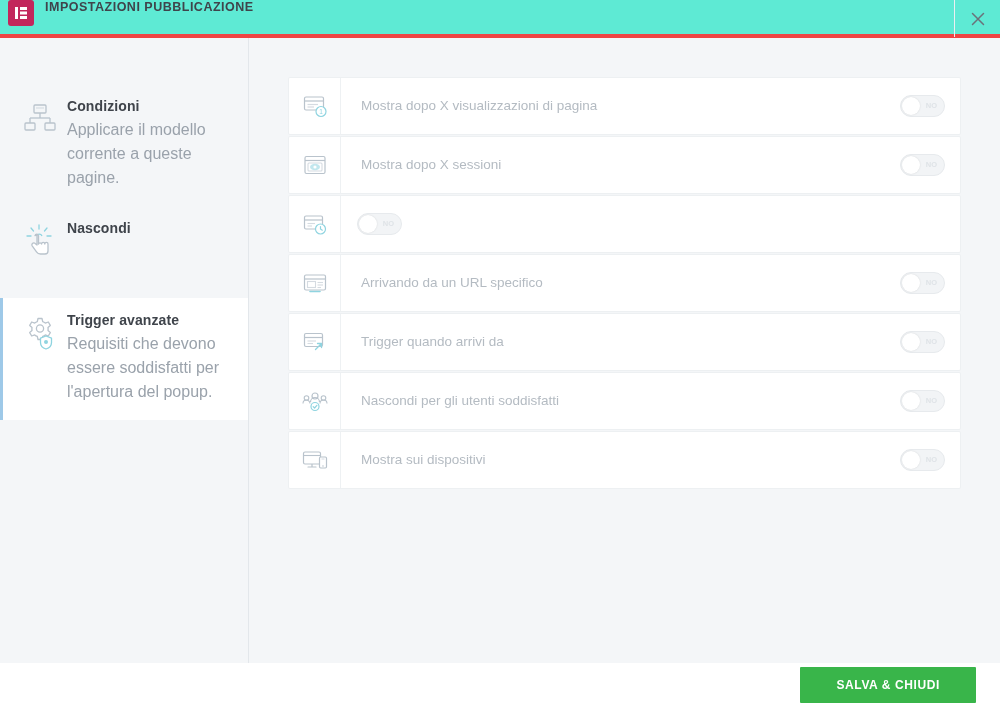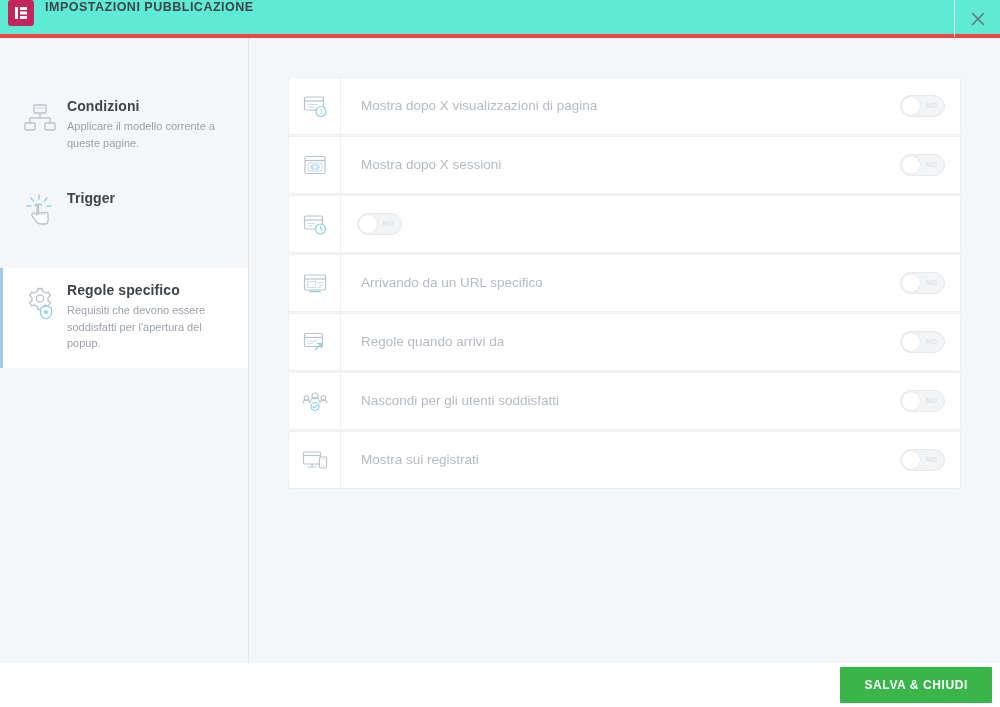--- a/index.html
+++ b/index.html
@@ -72,21 +72,21 @@
     width: 46px; flex: 0 0 46px;
     display: flex; align-items: flex-start; justify-content: center;
     padding-top: 4px;
   }
   .side-text { flex: 1 1 auto; padding-left: 4px; }
   .side-title {
     font-size: 14px; font-weight: bold; color: #3f444b;
     margin-bottom: 4px; letter-spacing: .1px;
   }
   .side-desc {
-    font-size: 11px; color: #9aa2ab; line-height: 1.5;
+    font-size: 16px; color: #9aa2ab; line-height: 1.5;
   }
 
   
   .main {
     flex: 1 1 auto;
     background: #f4f6f8;
     padding: 40px 40px 0 40px;
     overflow: hidden;
   }
   .rows { display: flex; flex-direction: column; gap: 3px; }
@@ -141,26 +141,26 @@
     background: #ffffff;
     display: flex; align-items: center; justify-content: flex-end;
     padding-right: 0;
   }
   .save-btn {
     background: #39b54a;
     color: #ffffff;
     font-size: 12px; font-weight: bold;
     letter-spacing: .6px;
     height: 36px;
-    padding: 0 24px;
+    padding: 0 36px;
     border: none;
     display: flex; align-items: center; justify-content: center;
     cursor: pointer;
     font-family: "Liberation Sans", sans-serif;
-    margin-right: 8px;
+    margin-right: 24px;
     border-radius: 1px;
   }
 </style>
 </head>
 <body>
 
 <div class="app">
 
   <div class="header">
     <div class="logo-wrap">
@@ -210,35 +210,35 @@
             <line x1="15" y1="1" x2="15" y2="5" stroke="#8fd4e0" stroke-width="1.3" stroke-linecap="round"></line>
             <line x1="7" y1="4" x2="9.5" y2="7" stroke="#8fd4e0" stroke-width="1.3" stroke-linecap="round"></line>
             <line x1="23" y1="4" x2="20.5" y2="7" stroke="#8fd4e0" stroke-width="1.3" stroke-linecap="round"></line>
             <line x1="3" y1="12" x2="7" y2="12" stroke="#8fd4e0" stroke-width="1.3" stroke-linecap="round"></line>
             <line x1="27" y1="12" x2="23" y2="12" stroke="#8fd4e0" stroke-width="1.3" stroke-linecap="round"></line>
             <path d="M12.5 12 a3 3 0 0 1 5.5 0" fill="none" stroke="#8fd4e0" stroke-width="1.3"></path>
             <path d="M13 11 v10 l-2.5 -2 a2 2 0 0 0 -2.5 2.6 l4.5 6.2 a5 5 0 0 0 4 2.2 h4.5 a3 3 0 0 0 3 -3 v-7 a1.6 1.6 0 0 0 -3.2 0 a1.6 1.6 0 0 0 -3.2 0 a1.6 1.6 0 0 0 -3.1 0 v-8.4 a1.8 1.8 0 0 0 -3.5 0 z" fill="#ffffff" stroke="#b9c3cc" stroke-width="1.3" stroke-linejoin="round"></path>
           </svg>
         </div>
         <div class="side-text">
-          <div class="side-title">Trigger</div>
+          <div class="side-title">Nascondi</div>
         </div>
       </div>
 
       <div class="side-item active">
         <div class="side-icon">
           <svg width="34" height="34" viewBox="0 0 34 34" aria-hidden="true">
             <path d="M15 2.5 h4 l.7 3.1 a9 9 0 0 1 2.6 1.5 l3 -1.1 l2 3.4 l-2.3 2.1 a9 9 0 0 1 0 3 l2.3 2.1 l-2 3.4 l-3 -1.1 a9 9 0 0 1 -2.6 1.5 l-.7 3.1 h-4 l-.7 -3.1 a9 9 0 0 1 -2.6 -1.5 l-3 1.1 l-2 -3.4 l2.3 -2.1 a9 9 0 0 1 0 -3 l-2.3 -2.1 l2 -3.4 l3 1.1 a9 9 0 0 1 2.6 -1.5 z" fill="none" stroke="#b9c3cc" stroke-width="1.3" stroke-linejoin="round"></path>
             <circle cx="17" cy="12.5" r="3.6" fill="none" stroke="#b9c3cc" stroke-width="1.3"></circle>
             <path d="M23 20 l5.5 2.2 v4.3 c0 3.4 -2.6 5.6 -5.5 6.5 c-2.9 -.9 -5.5 -3.1 -5.5 -6.5 v-4.3 z" fill="#ffffff" stroke="#8fd4e0" stroke-width="1.3" stroke-linejoin="round"></path>
             <circle cx="23" cy="26" r="2" fill="#8fd4e0"></circle>
           </svg>
         </div>
         <div class="side-text">
-          <div class="side-title">Regole specifico</div>
+          <div class="side-title">Trigger avanzate</div>
           <div class="side-desc">Requisiti che devono essere soddisfatti per l'apertura del popup.</div>
         </div>
       </div>
 
     </div>
 
     <div class="main">
       <div class="rows">
 
         <div class="row">
@@ -323,21 +323,21 @@
         <div class="row">
           <div class="row-icon">
             <svg width="28" height="28" viewBox="0 0 28 28" aria-hidden="true">
               <rect x="3.5" y="5.5" width="18" height="13" rx="1.5" fill="none" stroke="#b9c3cc" stroke-width="1.2"></rect>
               <line x1="3.5" y1="9.5" x2="21.5" y2="9.5" stroke="#b9c3cc" stroke-width="1.2"></line>
               <line x1="6.5" y1="13" x2="15" y2="13" stroke="#d5dbe1" stroke-width="1.1"></line>
               <line x1="6.5" y1="15.5" x2="12" y2="15.5" stroke="#d5dbe1" stroke-width="1.1"></line>
               <path d="M14.5 21.5 l6 -6 m0 0 h-4 m4 0 v4" fill="none" stroke="#8fd4e0" stroke-width="1.3" stroke-linecap="round" stroke-linejoin="round"></path>
             </svg>
           </div>
-          <div class="row-label">Regole quando arrivi da</div>
+          <div class="row-label">Trigger quando arrivi da</div>
           <div class="row-toggle">
             <div class="switch">
               <span class="knob"></span>
               <span class="txt">NO</span>
             </div>
           </div>
         </div>
 
         <div class="row">
           <div class="row-icon">
@@ -366,21 +366,21 @@
             <svg width="28" height="28" viewBox="0 0 28 28" aria-hidden="true">
               <rect x="2.5" y="6" width="17" height="12" rx="1.5" fill="none" stroke="#b9c3cc" stroke-width="1.2"></rect>
               <line x1="2.5" y1="9.5" x2="19.5" y2="9.5" stroke="#b9c3cc" stroke-width="1.1"></line>
               <line x1="7" y1="21" x2="15" y2="21" stroke="#b9c3cc" stroke-width="1.2" stroke-linecap="round"></line>
               <line x1="11" y1="18" x2="11" y2="21" stroke="#b9c3cc" stroke-width="1.2"></line>
               <rect x="18.5" y="11" width="7" height="11" rx="1.2" fill="#ffffff" stroke="#b9c3cc" stroke-width="1.2"></rect>
               <line x1="20.5" y1="13" x2="23.5" y2="13" stroke="#d5dbe1" stroke-width="1"></line>
               <circle cx="22" cy="20" r="0.9" fill="#d5dbe1"></circle>
             </svg>
           </div>
-          <div class="row-label">Mostra sui registrati</div>
+          <div class="row-label">Mostra sui dispositivi</div>
           <div class="row-toggle">
             <div class="switch">
               <span class="knob"></span>
               <span class="txt">NO</span>
             </div>
           </div>
         </div>
 
       </div>
     </div>

